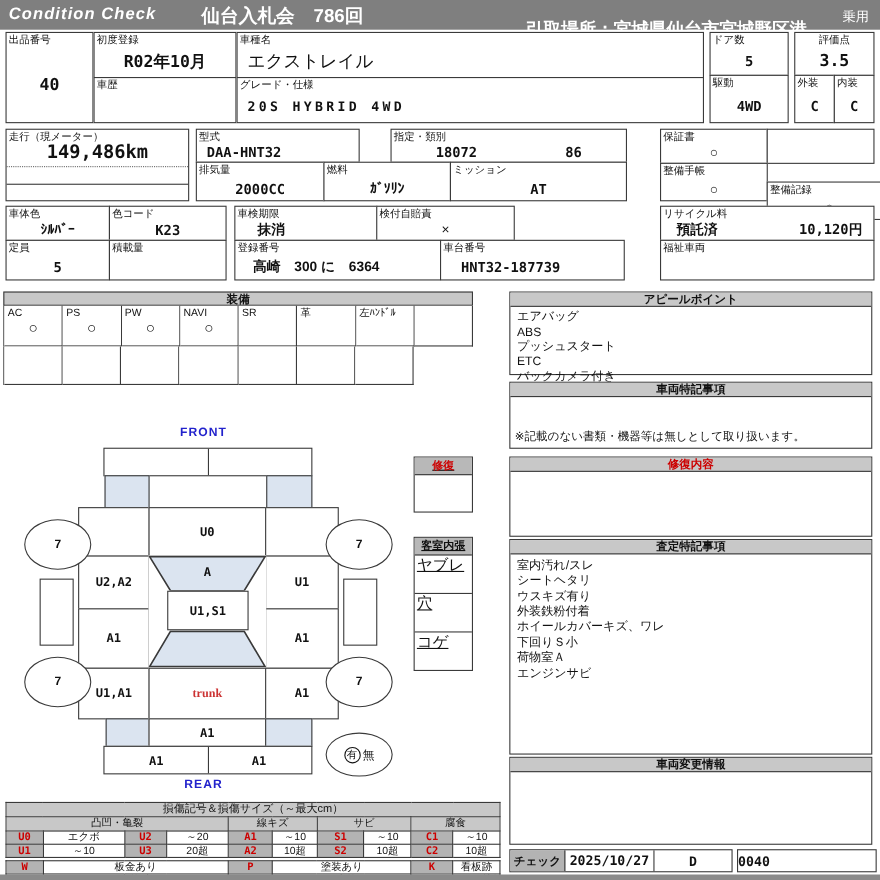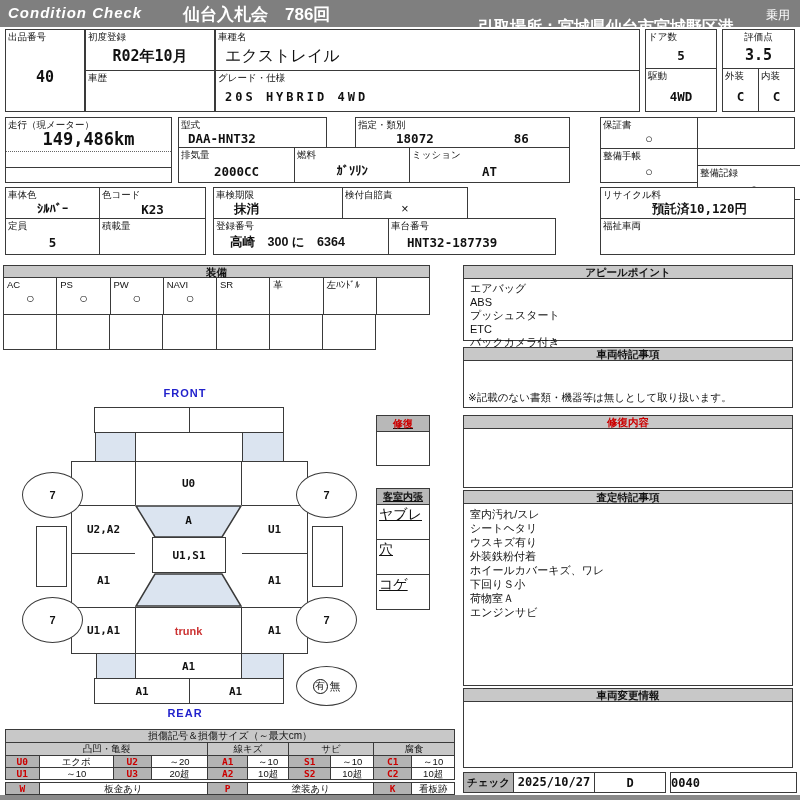--- a/index.html
+++ b/index.html
@@ -49,21 +49,21 @@
   .mirror { position:absolute; width:31px; height:61px; border:1px solid #3a3a3a; background:#fff; }
   .vline { position:absolute; top:0; bottom:0; width:1px; background:#3a3a3a; }
   .minibox { position:absolute; border:1px solid #3a3a3a; background:#fff;text-decoration:underline; }
   .minibox .mini-title { height:16px; background:#b8b8b8; border-bottom:1px solid #3a3a3a; text-align:center; font-size:10px; font-weight:bold; line-height:15px; white-space:nowrap; }
   .minibox .mini-title.red { color:#cc0000; }
   .mini-row { border-bottom:1px solid #3a3a3a; position:relative; }
   .mini-row:last-child { border-bottom:none; }
   .mini-row .lbl { font-size:14px; }
   .presence { position:absolute; width:61px; height:40px; border:1.5px solid #3a3a3a; border-radius:50%; background:#fff; display:flex; align-items:center; justify-content:center; gap:2px; font-size:11px; }
   .circled { display:inline-flex; width:15px; height:15px; border:1px solid #111; border-radius:50%; align-items:center; justify-content:center; font-size:9.5px; }
-  .trunk-lbl { color:#cc3333; font-family:Liberation Sans, sans-serif; font-weight:bold; font-size:11px; }
+  .trunk-lbl { color:#cc3333; font-family:Liberation Serif, serif; font-weight:bold; font-size:11px; }
 
   
   #legend { position:absolute; left:5px; top:729px; width:450px; }
   #legend table { width:100%; border-collapse:collapse; table-layout:fixed; }
   #legend td { border:1px solid #3a3a3a; text-align:center; font-size:9.5px; line-height:11px; height:11px; padding:0; white-space:nowrap; overflow:hidden; }
   #legend .ttl { background:#c8c8c8; font-size:10px; line-height:12px; height:12px; }
   #legend .grp { background:#c8c8c8; height:12px; line-height:12px; }
   #legend .code { background:#b3b3b3; color:#cc0000; font-weight:bold; font-family:"DejaVu Sans Mono","Liberation Mono",monospace; }
   #legend .dot td { border-top:1px dotted #777; }
   #legend .t2 { margin-top:2px; }
@@ -194,27 +194,27 @@
     <span class="val left" style="padding-left:20px">抹消</span>
   </div>
   <div class="cell" style="left:342px;top:187px;width:126px;height:32px">
     <span class="lbl">検付自賠責</span>
     <span class="val" style="font-weight:normal">×</span>
   </div>
   <div class="cell" style="left:213px;top:218px;width:188px;height:37px">
     <span class="lbl">登録番号</span>
     <span class="val left" style="padding-left:16px">高崎　300 に　6364</span>
   </div>
-  <div class="cell" style="left:388px;top:218px;width:168px;height:37px">
+  <div class="cell" style="left:400px;top:218px;width:168px;height:37px">
     <span class="lbl">車台番号</span>
     <span class="val left num" style="padding-left:18px">HNT32-187739</span>
   </div>
   <div class="cell" style="left:600px;top:187px;width:195px;height:32px">
     <span class="lbl">リサイクル料</span>
-    <span class="val" style="justify-content:center;padding:0 10px 0 14px">
+    <span class="val" style="justify-content:space-between;padding:0 10px 0 14px">
       <span>預託済</span>
       <span class="num">10,120円</span>
     </span>
   </div>
   <div class="cell" style="left:600px;top:218px;width:195px;height:37px">
     <span class="lbl">福祉車両</span>
     <span class="val"></span>
   </div>
 
   <div id="equip">

